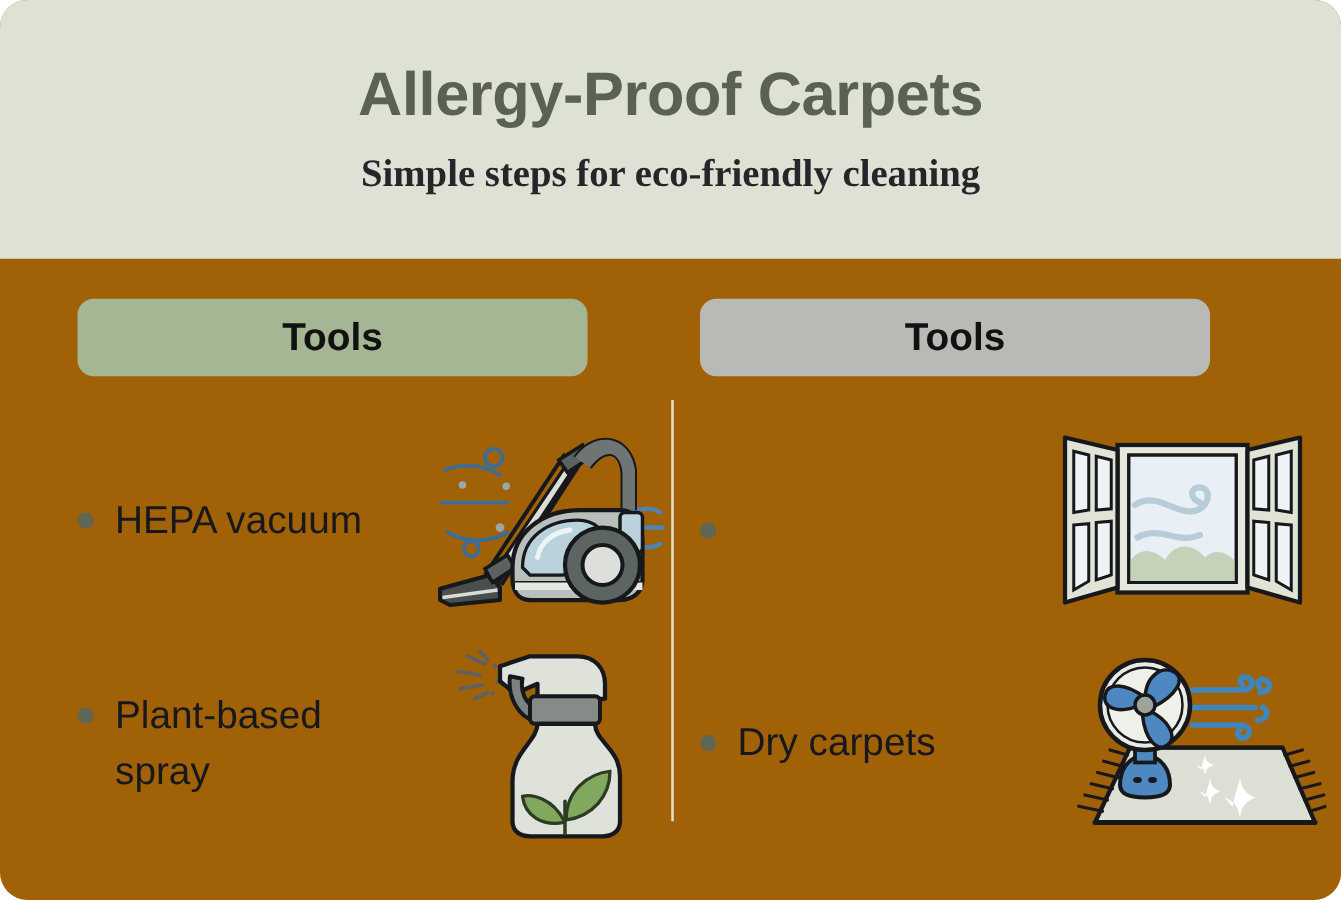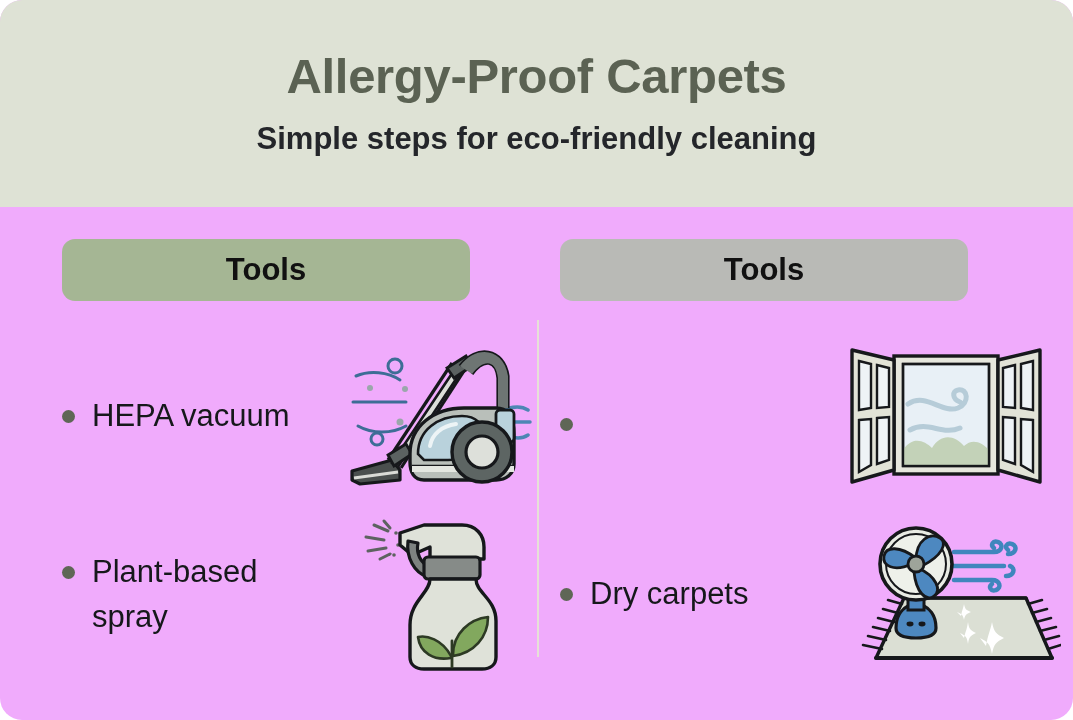--- a/index.html
+++ b/index.html
@@ -11,21 +11,21 @@
   body {
     width: 1073px;
     height: 720px;
     overflow: hidden;
     font-family: "Liberation Sans", sans-serif;
   }
   #card {
     position: relative;
     width: 1073px;
     height: 720px;
-    background: #f0abfc;
+    background: #a16207;
     border-radius: 22px;
     overflow: hidden;
     box-sizing: border-box;
   }
   
   #header {
     position: absolute;
     left: 0; top: 0;
     width: 1073px;
     height: 207px;
@@ -44,20 +44,21 @@
     line-height: 1.05;
     text-align: center;
   }
   #subtitle {
     font-size: 31px;
     color: #24262a;
     margin: 0;
     margin-top: 20px;
     line-height: 1.1;
     text-align: center;
+    font-family: Liberation Serif, serif;
   }
   
   #columns {
     position: absolute;
     left: 0;
     top: 207px;
     width: 1073px;
     height: 513px;
   }
   .column {

